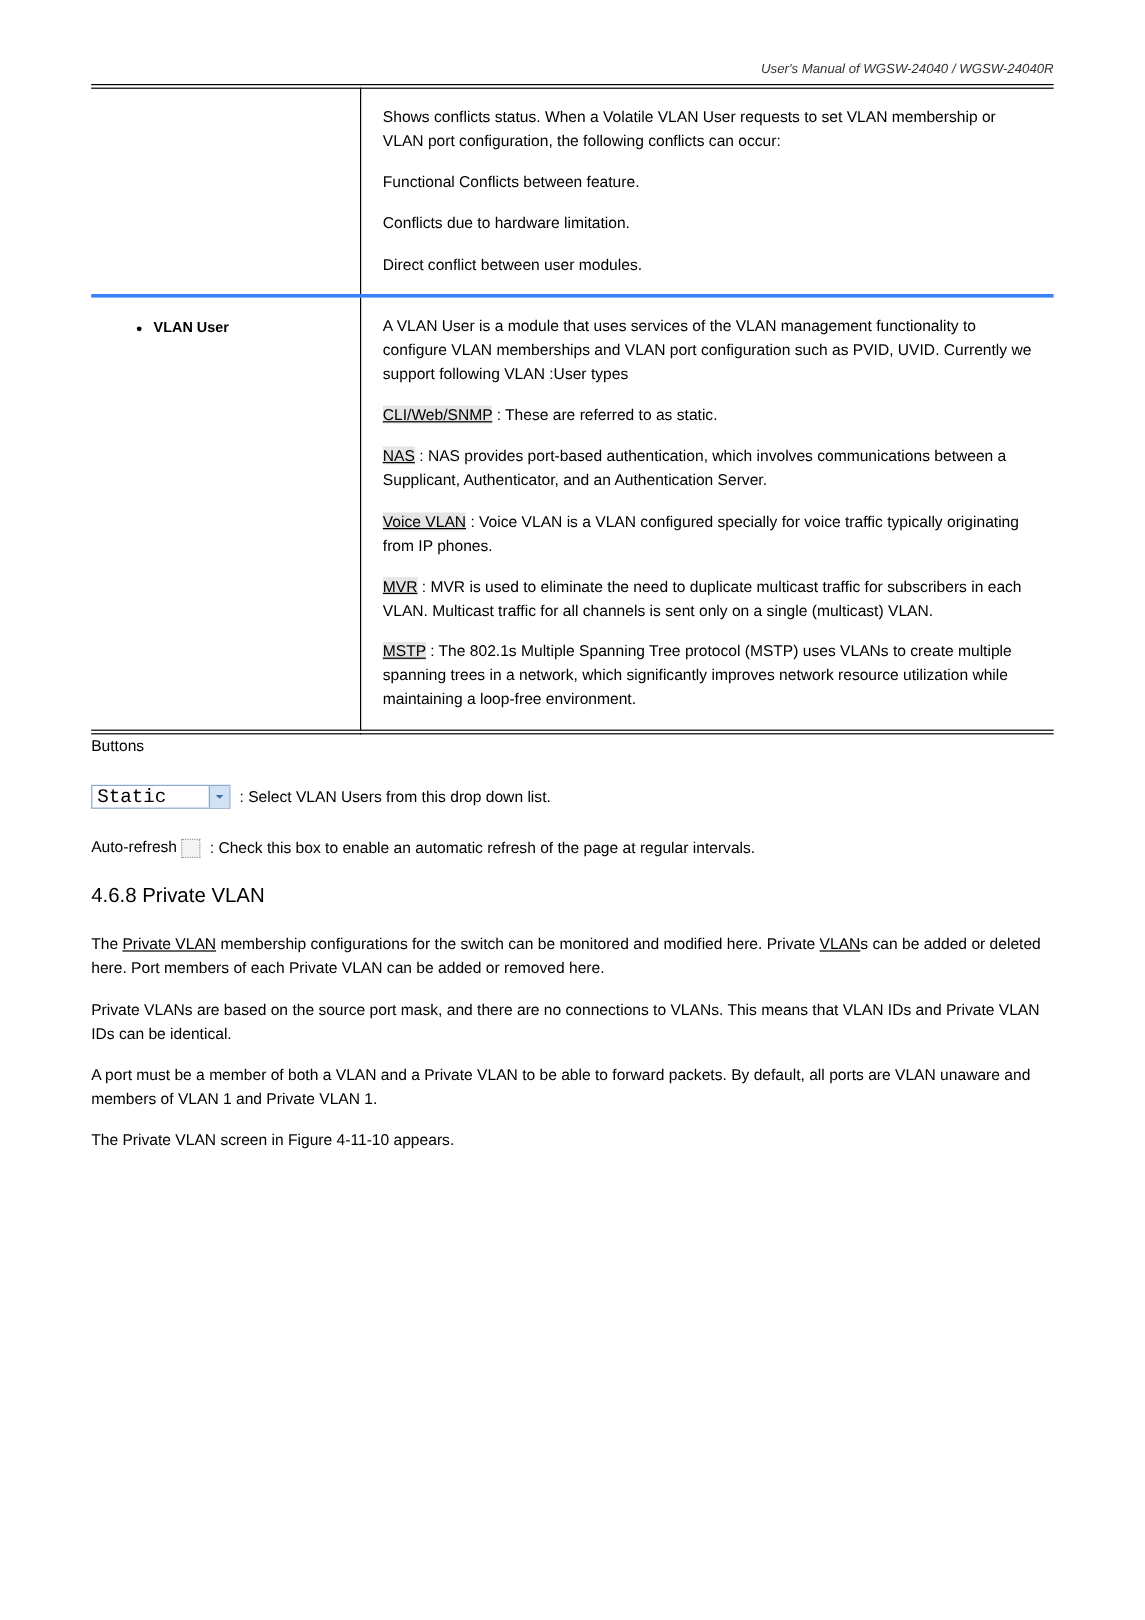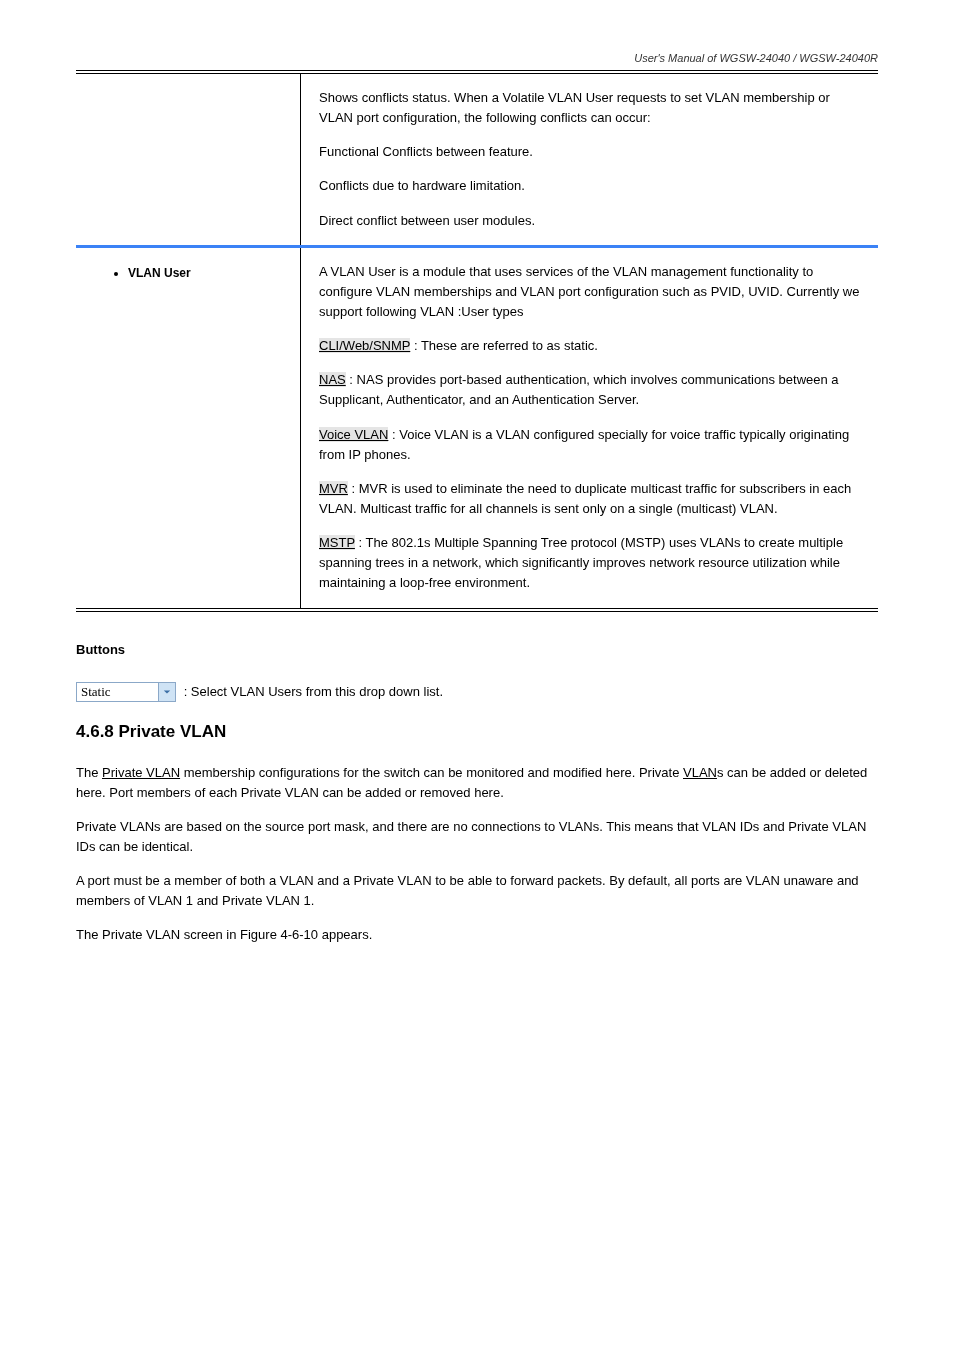--- a/index.html
+++ b/index.html
@@ -56,38 +56,37 @@
     margin: 0 0 14px 0;
     font-size: 13px;
   }
   .para:last-child { margin-bottom: 0; }
   .term {
     font-weight: normal;
     background: #e5e5e5;
     text-decoration: underline;
   }
   .buttons-heading {
-    margin-top: 28px;
-    font-weight: bold;
+    font-weight: normal;
     font-size: 13px;
   }
   .ctrl-row {
     margin-top: 22px;
     font-size: 13px;
   }
   .select-mock {
     display: inline-block;
     vertical-align: middle;
-    width: 100px;
+    width: 116px;
     height: 20px;
     border: 1px solid #8ba8c8;
     background: #fff;
     position: relative;
-    font-family: Liberation Serif, serif;
-    font-size: 13px;
+    font-family: Liberation Mono, monospace;
+    font-size: 16px;
     line-height: 18px;
     padding-left: 4px;
     box-sizing: border-box;
   }
   .select-mock .arrow-btn {
     position: absolute;
     top: 0; right: 0; bottom: 0;
     width: 16px;
     background: #cfe3f5;
     border-left: 1px solid #8ba8c8;
@@ -118,21 +117,21 @@
     line-height: 16px;
   }
   .after-text {
     display: inline;
     font-size: 13px;
     vertical-align: middle;
     margin-left: 4px;
   }
   h3.section {
     font-size: 17px;
-    font-weight: bold;
+    font-weight: normal;
   }
   .body-para {
     font-size: 13px;
     margin: 10px 0 14px 0;
   }
   .underline {
     text-decoration: underline;
   }
   .fig-wrap {
     width: 100%;
@@ -213,28 +212,33 @@
       <span>Static</span>
       <span class="arrow-btn">
         <svg viewBox="0 0 10 10">
             <path d="M1 3 L5 7 L9 3 Z" fill="#3b6ea5"></path>
           </svg>
       </span>
     </span>
     <span class="after-text">: Select VLAN Users from this drop down list.</span>
   </div>
 
+  <div class="ctrl-row">
+    <span>Auto-refresh</span>
+    <span class="checkbox-mock"></span>
+    <span class="after-text">: Check this box to enable an automatic refresh of the page at regular intervals.</span>
+  </div>
 
 
   <h3 class="section">4.6.8 Private VLAN</h3>
 
   <p class="body-para">
     <span>The </span><span class="underline">Private VLAN</span><span> membership configurations for the switch can be monitored and modified here. Private </span><span class="underline">VLAN</span><span>s can be added or deleted here. Port members of each Private VLAN can be added or removed here.</span>
   </p>
   <p class="body-para">Private VLANs are based on the source port mask, and there are no connections to VLANs. This means that VLAN IDs and Private VLAN IDs can be identical.</p>
   <p class="body-para">A port must be a member of both a VLAN and a Private VLAN to be able to forward packets. By default, all ports are VLAN unaware and members of VLAN 1 and Private VLAN 1.</p>
-  <p class="body-para">The Private VLAN screen in Figure 4-6-10 appears.</p>
+  <p class="body-para">The Private VLAN screen in Figure 4-11-10 appears.</p>
 
   <div class="fig-wrap">
     <div class="fig-box"></div>
   </div>
 
 </div>
 
 </body></html>

